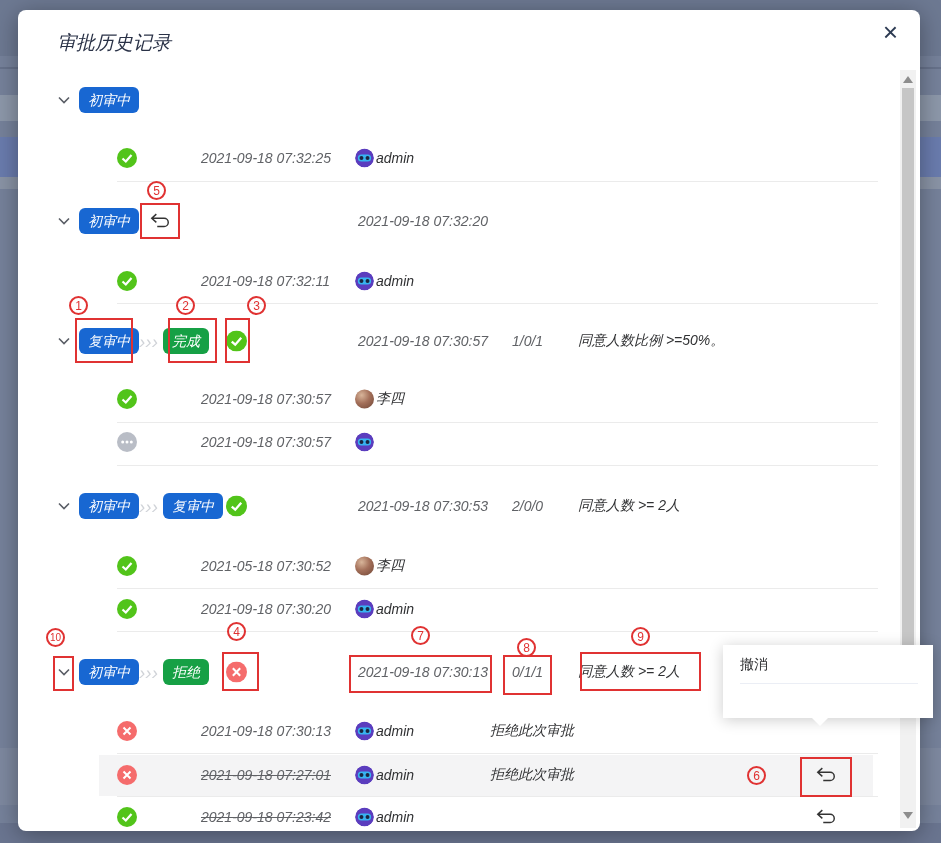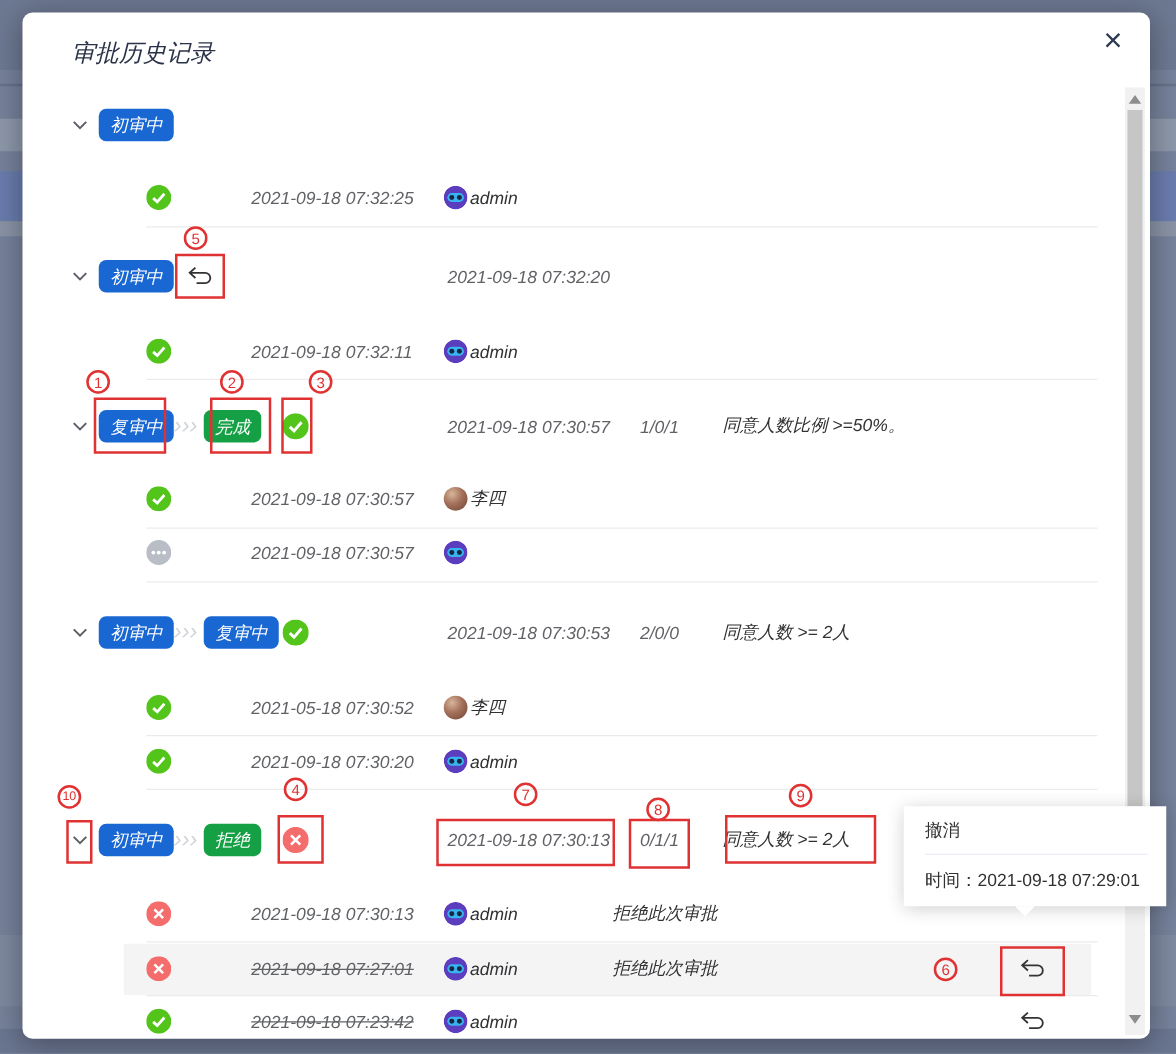--- a/index.html
+++ b/index.html
@@ -58,21 +58,21 @@
   .sb-up { top:66px; border-bottom:7px solid #8d8d8d; }
   .sb-down { top:802px; border-top:7px solid #8d8d8d; }
 
   
   .ann { position:absolute; width:19px; height:19px; border:2px solid #e03232; border-radius:50%;
          color:#e03232; font-size:12px; display:flex; align-items:center; justify-content:center; background:transparent; z-index:30; }
   .redbox { position:absolute; border:2px solid #e03232; background:transparent; z-index:25; }
 
   
   .tooltip { position:absolute; left:723px; top:645px; width:210px; background:#fff; z-index:40;
-             box-shadow:0 2px 14px rgba(0,0,0,.20); padding:11px 15px 8px 17px; }
+             box-shadow:0 2px 14px rgba(0,0,0,.20); padding:11px 15px 27px 17px; }
   .tt-title { font-size:14px; color:#303133; padding-bottom:9px; }
   .tt-div { height:1px; background:#ebeef5; margin-bottom:7px; }
   .tt-row { font-size:14px; color:#303133; line-height:26px; white-space:nowrap; }
   .tt-arrow { position:absolute; left:89px; bottom:-8px; width:0; height:0;
               border-left:8px solid transparent; border-right:8px solid transparent; border-top:8px solid #fff; }
 
   svg { display:block; }
 </style>
 </head>
 <body>
@@ -370,15 +370,14 @@
 <div class="redbox" style="left:140px;top:203px;width:40px;height:36px"></div>
 <div class="redbox" style="left:800px;top:757px;width:52px;height:40px"></div>
 <div class="redbox" style="left:349px;top:655px;width:143px;height:38px"></div>
 <div class="redbox" style="left:503px;top:655px;width:49px;height:40px"></div>
 <div class="redbox" style="left:580px;top:652px;width:121px;height:39px"></div>
 <div class="redbox" style="left:53px;top:656px;width:21px;height:35px"></div>
 
 <div class="tooltip">
   <div class="tt-title">撤消</div>
   <div class="tt-div"></div>
-  <div class="tt-row"><span>时间：</span><span>2021-09-18 07:29:01</span></div>
   <div class="tt-arrow"></div>
 </div>
 
 </body></html>

